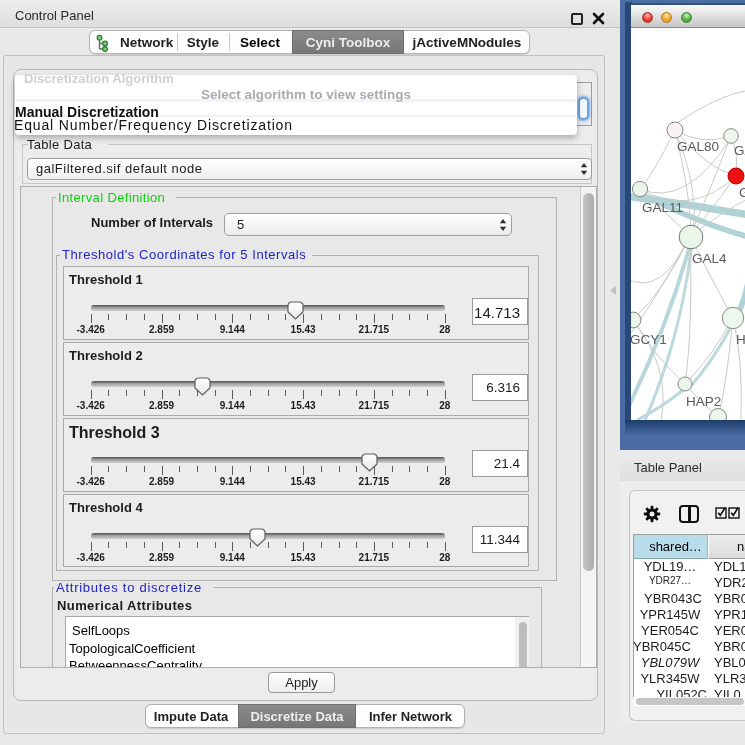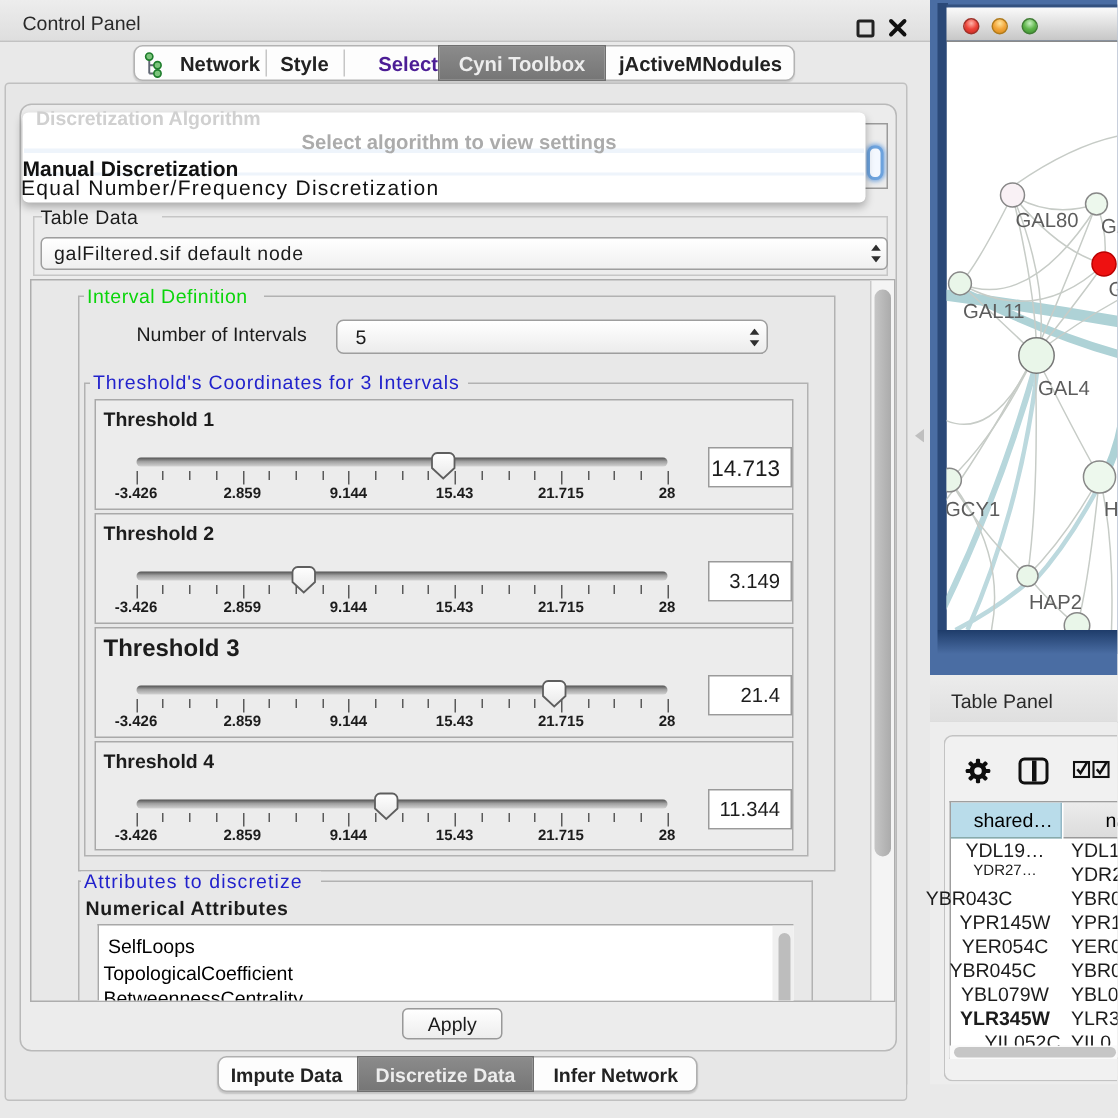--- a/index.html
+++ b/index.html
@@ -25,21 +25,21 @@
 <div class="abs" style="left:229px;top:33px;width:1px;height:18px;background:#c6c6c6;"></div>
 
 <svg class="abs" style="left:96px;top:34px;" width="13" height="18" viewBox="0 0 13 18">
 <path d="M3.5 4 V15 M3.5 9.5 H8.5 M3.5 15 H8.5" stroke="#5f6673" stroke-width="1.3" fill="none"></path>
 <circle cx="3.5" cy="3.7" r="2.4" fill="#7cc47c" stroke="#1e7d2c" stroke-width="1.1"></circle>
 <circle cx="9" cy="9.5" r="2.4" fill="#7cc47c" stroke="#1e7d2c" stroke-width="1.1"></circle>
 <circle cx="9" cy="15" r="2.4" fill="#7cc47c" stroke="#1e7d2c" stroke-width="1.1"></circle>
 </svg>
 <div class="txt" style="left:120px;top:35px;font-size:13.5px;font-weight:bold;color:#222;">Network</div>
 <div class="txt" style="left:177px;top:35px;width:52px;text-align:center;font-size:13.5px;font-weight:bold;color:#222;">Style</div>
-<div class="txt" style="left:228px;top:35px;width:64px;text-align:right;font-size:13.5px;font-weight:bold;color:#4c1d95;">Select</div>
+<div class="txt" style="left:228px;top:35px;width:64px;text-align:center;font-size:13.5px;font-weight:bold;color:#000000;">Select</div>
 <div class="txt" style="left:292px;top:35px;width:112px;text-align:center;font-size:13.5px;font-weight:bold;color:#ededed;">Cyni Toolbox</div>
 <div class="txt" style="left:404px;top:35px;width:126px;text-align:center;font-size:13.5px;font-weight:bold;color:#222;">jActiveMNodules</div>
 
 <div class="abs" style="left:3px;top:55px;width:602px;height:679px;background:#e7e7e7;border:1px solid #c0c0c0;border-radius:3px;"></div>
 
 <div class="abs" style="left:13px;top:69px;width:585px;height:632px;background:#ececec;border:1px solid #b9b9b9;border-radius:8px;"></div>
 
 <div class="abs" style="left:22px;top:82px;width:570px;height:44px;border:1px solid #9a9a9a;"></div>
 <div class="abs" style="left:578px;top:97px;width:11px;height:23px;border:2px solid #6ca2dd;border-radius:5px;background:#f4f8ff;box-shadow:0 0 3px 1px rgba(90,150,220,0.8);"></div>
 
@@ -56,31 +56,31 @@
 
 <div class="abs" style="left:20px;top:186px;width:577px;height:482px;background:#e8e8e8;border:1px solid #adadad;"></div>
 
 <div class="abs" style="left:580px;top:187px;width:16px;height:480px;background:#f4f4f4;border-left:1px solid #c9c9c9;"></div>
 <div class="abs" style="left:583px;top:193px;width:11px;height:378px;background:linear-gradient(90deg,#c6c6c6,#ababab);border-radius:6px;"></div>
 
 <div class="abs" style="left:52px;top:197px;width:505px;height:384px;border:1px solid #b2b2b2;"></div>
 <div class="abs" style="left:56px;top:191px;width:120px;height:13px;background:#e8e8e8;"></div>
 <div class="txt" style="left:58px;top:190px;font-size:13px;letter-spacing:0.35px;color:#0ad50a;">Interval Definition</div>
 
-<div class="txt" style="left:91px;top:215px;font-size:13px;font-weight:normal;">Number of Intervals</div>
+<div class="txt" style="left:91px;top:215px;font-size:13px;font-weight:bold;">Number of Intervals</div>
 <div class="abs" style="left:224px;top:213px;width:288px;height:23px;background:linear-gradient(#ffffff,#ececec);border:1px solid #9e9e9e;border-radius:5px;"></div>
 <div class="txt" style="left:237px;top:217px;font-size:13px;">5</div>
 <svg class="abs" style="left:499px;top:219px;" width="8" height="12" viewBox="0 0 8 12">
     <path d="M4 0 L7.2 4.2 H0.8 Z" fill="#2e2e2e"></path>
     <path d="M4 12 L0.8 7.8 H7.2 Z" fill="#2e2e2e"></path>
   </svg>
 
 <div class="abs" style="left:56px;top:255px;width:483px;height:316px;border:1px solid #b2b2b2;"></div>
 <div class="abs" style="left:60px;top:248px;width:252px;height:13px;background:#e8e8e8;"></div>
-<div class="txt" style="left:62px;top:247px;font-size:13px;letter-spacing:0.55px;color:#2222cc;">Threshold's Coordinates for 3 Intervals</div>
+<div class="txt" style="left:62px;top:247px;font-size:13px;letter-spacing:0.55px;color:#2222cc;">Threshold's Coordinates for 5 Intervals</div>
 
 <div id="thresholds">
     <div class="abs" style="left:63px;top:266px;width:466px;height:73.5px;background:#ececec;border:1px solid #a9a9a9;"></div>
     <div class="txt" style="left:69px;top:272px;font-size:13px;font-weight:bold;">Threshold 1</div>
     <div class="abs" style="left:91px;top:305px;width:354px;height:6px;background:linear-gradient(#515151,#a0a0a0 45%,#d2d2d2);border-radius:3px;"></div>
     <div class="abs" style="left:90.7px;top:314px;width:1px;height:9px;background:#5a5a5a;"></div>
     <div class="abs" style="left:108.4px;top:314px;width:1px;height:6px;background:#5a5a5a;"></div>
     <div class="abs" style="left:126.1px;top:314px;width:1px;height:6px;background:#5a5a5a;"></div>
     <div class="abs" style="left:143.8px;top:314px;width:1px;height:6px;background:#5a5a5a;"></div>
     <div class="abs" style="left:161.5px;top:314px;width:1px;height:9px;background:#5a5a5a;"></div>
@@ -150,21 +150,21 @@
     <svg class="abs" style="left:193.5px;top:376.5px;" width="17" height="19" viewBox="0 0 17 19">
       <defs>
         <linearGradient id="tg1" x1="0" y1="0" x2="0" y2="1">
           <stop offset="0" stop-color="#ffffff"></stop>
           <stop offset="1" stop-color="#e8e8e8"></stop>
         </linearGradient>
       </defs>
       <path d="M1 4.5 a3.5 3.5 0 0 1 3.5-3.5 h8 a3.5 3.5 0 0 1 3.5 3.5 v6.5 l-7.5 7 l-7.5-7 z" fill="url(#tg1)" stroke="#5e5e5e" stroke-width="1.2"></path>
     </svg>
     <div class="abs" style="left:472px;top:374px;width:56px;height:27px;background:#fff;border:1px solid #9a9a9a;"></div>
-    <div class="txt" style="left:472px;top:380px;width:48px;text-align:right;font-size:13.5px;">3.149</div>
+    <div class="txt" style="left:472px;top:380px;width:48px;text-align:right;font-size:13.5px;">6.316</div>
     <div class="abs" style="left:63px;top:418px;width:466px;height:73.5px;background:#ececec;border:1px solid #a9a9a9;"></div>
     <div class="txt" style="left:69px;top:424px;font-size:16px;font-weight:bold;">Threshold 3</div>
     <div class="abs" style="left:91px;top:457px;width:354px;height:6px;background:linear-gradient(#515151,#a0a0a0 45%,#d2d2d2);border-radius:3px;"></div>
     <div class="abs" style="left:90.7px;top:466px;width:1px;height:9px;background:#5a5a5a;"></div>
     <div class="abs" style="left:108.4px;top:466px;width:1px;height:6px;background:#5a5a5a;"></div>
     <div class="abs" style="left:126.1px;top:466px;width:1px;height:6px;background:#5a5a5a;"></div>
     <div class="abs" style="left:143.8px;top:466px;width:1px;height:6px;background:#5a5a5a;"></div>
     <div class="abs" style="left:161.5px;top:466px;width:1px;height:9px;background:#5a5a5a;"></div>
     <div class="abs" style="left:179.2px;top:466px;width:1px;height:6px;background:#5a5a5a;"></div>
     <div class="abs" style="left:196.9px;top:466px;width:1px;height:6px;background:#5a5a5a;"></div>
@@ -385,31 +385,31 @@
 
 <div class="abs" style="left:633px;top:533.5px;width:112px;height:172px;background:#fff;border:1px solid #9f9f9f;border-right:none;overflow:hidden;font-size:13px;">
   <div style="position:absolute;left:0;top:0;width:74px;height:24px;background:#b9dcea;border-right:1px solid #93b7c5;border-bottom:1px solid #8aa;text-align:center;line-height:24px;padding-left:10px;">shared…</div>
   <div style="position:absolute;left:75px;top:0;width:40px;height:24px;background:linear-gradient(#ececec,#dcdcdc);border-bottom:1px solid #999;padding-left:28px;line-height:24px;">na</div>
 </div>
 <div id="tablerows">
     <div class="txt" style="left:633px;top:558.80px;width:74px;text-align:center;font-size:13px;">YDL19…</div>
     <div class="txt" style="left:714px;top:558.80px;font-size:13px;">YDL1</div>
     <div class="txt" style="left:633px;top:574.85px;width:74px;text-align:center;font-size:10px;">YDR27…</div>
     <div class="txt" style="left:714px;top:574.85px;font-size:13px;">YDR2</div>
-    <div class="txt" style="left:609px;top:590.90px;width:74px;text-align:center;font-size:13px;">YBR043C</div>
+    <div class="txt" style="left:644px;top:590.90px;width:74px;font-size:13px;">YBR043C</div>
     <div class="txt" style="left:714px;top:590.90px;font-size:13px;">YBR0</div>
     <div class="txt" style="left:633px;top:606.95px;width:74px;text-align:center;font-size:13px;">YPR145W</div>
     <div class="txt" style="left:714px;top:606.95px;font-size:13px;">YPR1</div>
     <div class="txt" style="left:633px;top:623.00px;width:74px;text-align:center;font-size:13px;">YER054C</div>
     <div class="txt" style="left:714px;top:623.00px;font-size:13px;">YER0</div>
     <div class="txt" style="left:633px;top:639.05px;width:74px;font-size:13px;">YBR045C</div>
     <div class="txt" style="left:714px;top:639.05px;font-size:13px;">YBR0</div>
-    <div class="txt" style="left:633px;top:655.10px;width:74px;text-align:center;font-size:13px;">YBL079W</div>
+    <div class="txt" style="left:633px;top:655.10px;width:74px;text-align:center;font-size:13px;font-style:italic;">YBL079W</div>
     <div class="txt" style="left:714px;top:655.10px;font-size:13px;">YBL0</div>
-    <div class="txt" style="left:633px;top:671.15px;width:74px;text-align:center;font-size:13px;font-weight:bold;">YLR345W</div>
+    <div class="txt" style="left:633px;top:671.15px;width:74px;text-align:center;font-size:13px;">YLR345W</div>
     <div class="txt" style="left:714px;top:671.15px;font-size:13px;">YLR3</div>
     <div class="txt" style="left:633px;top:687.20px;width:74px;text-align:right;font-size:13px;">YIL052C</div>
     <div class="txt" style="left:714px;top:687.20px;font-size:13px;">YIL0</div>
   </div>
 
 <div class="abs" style="left:633px;top:697px;width:112px;height:9px;background:#fafafa;"></div>
 <div class="abs" style="left:636px;top:698px;width:108px;height:7px;background:#c6c6c6;border-radius:4px;"></div>
 
 <div class="abs" style="left:605px;top:723px;width:140px;height:22px;background:#e9e9e9;"></div>
 

